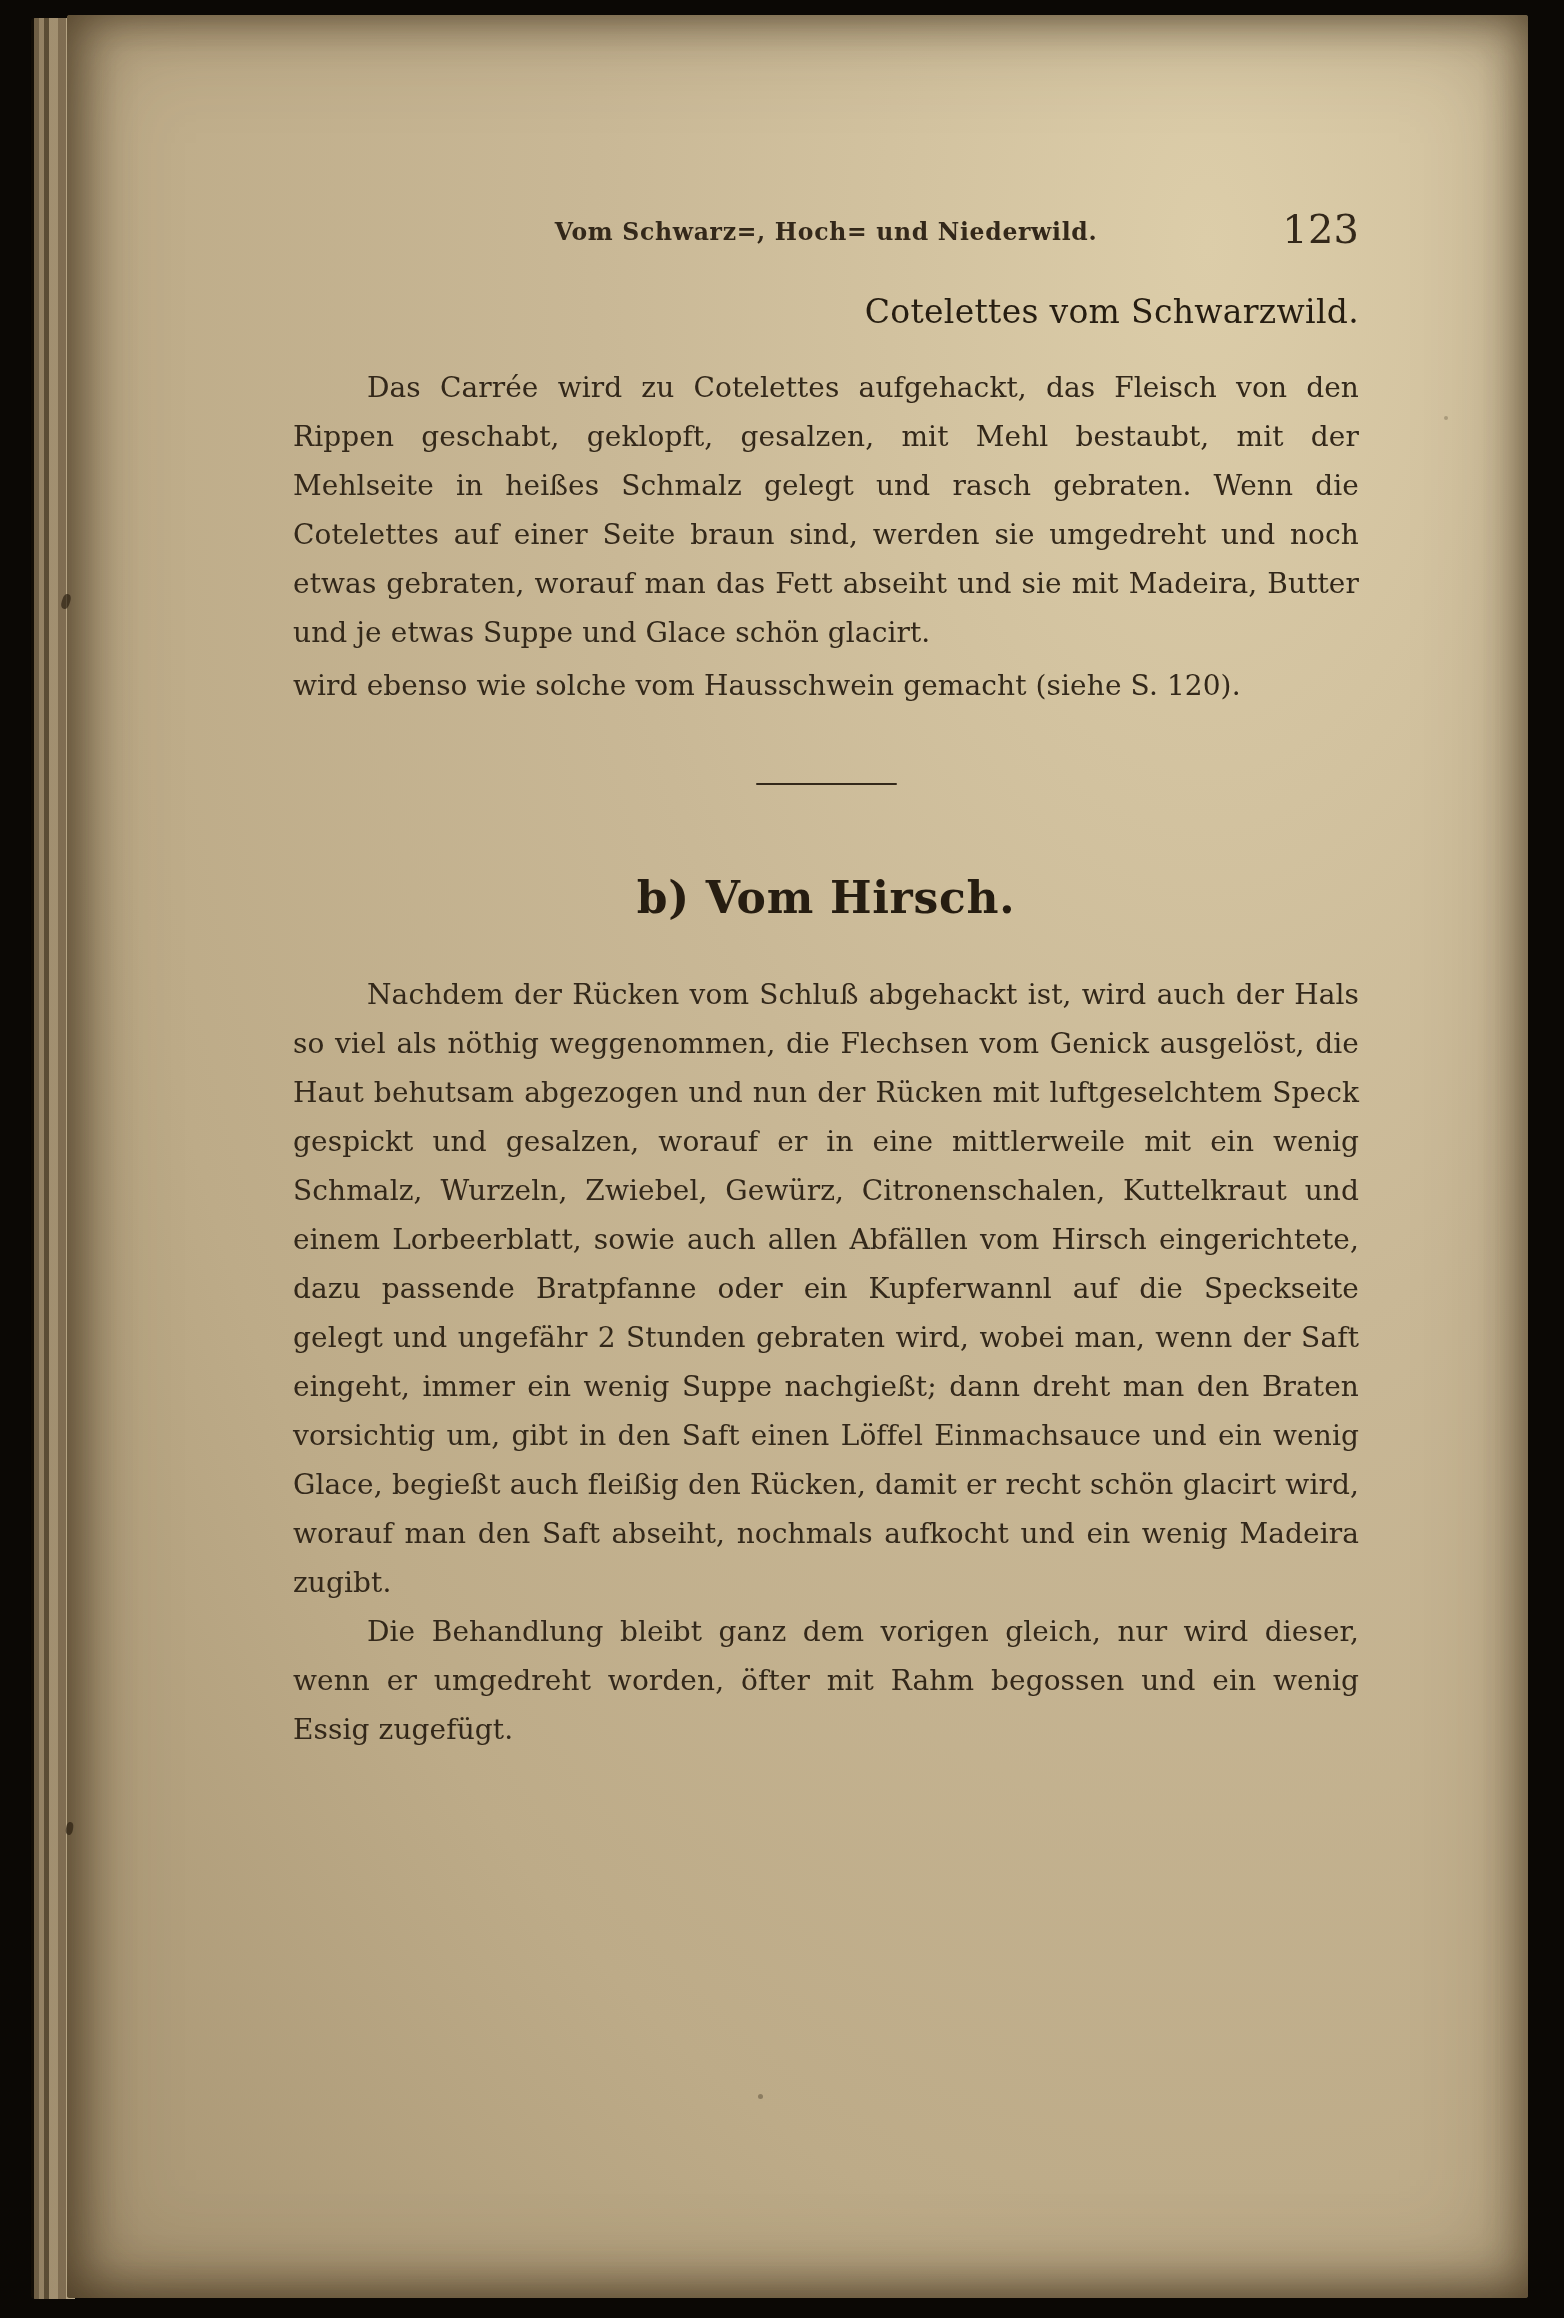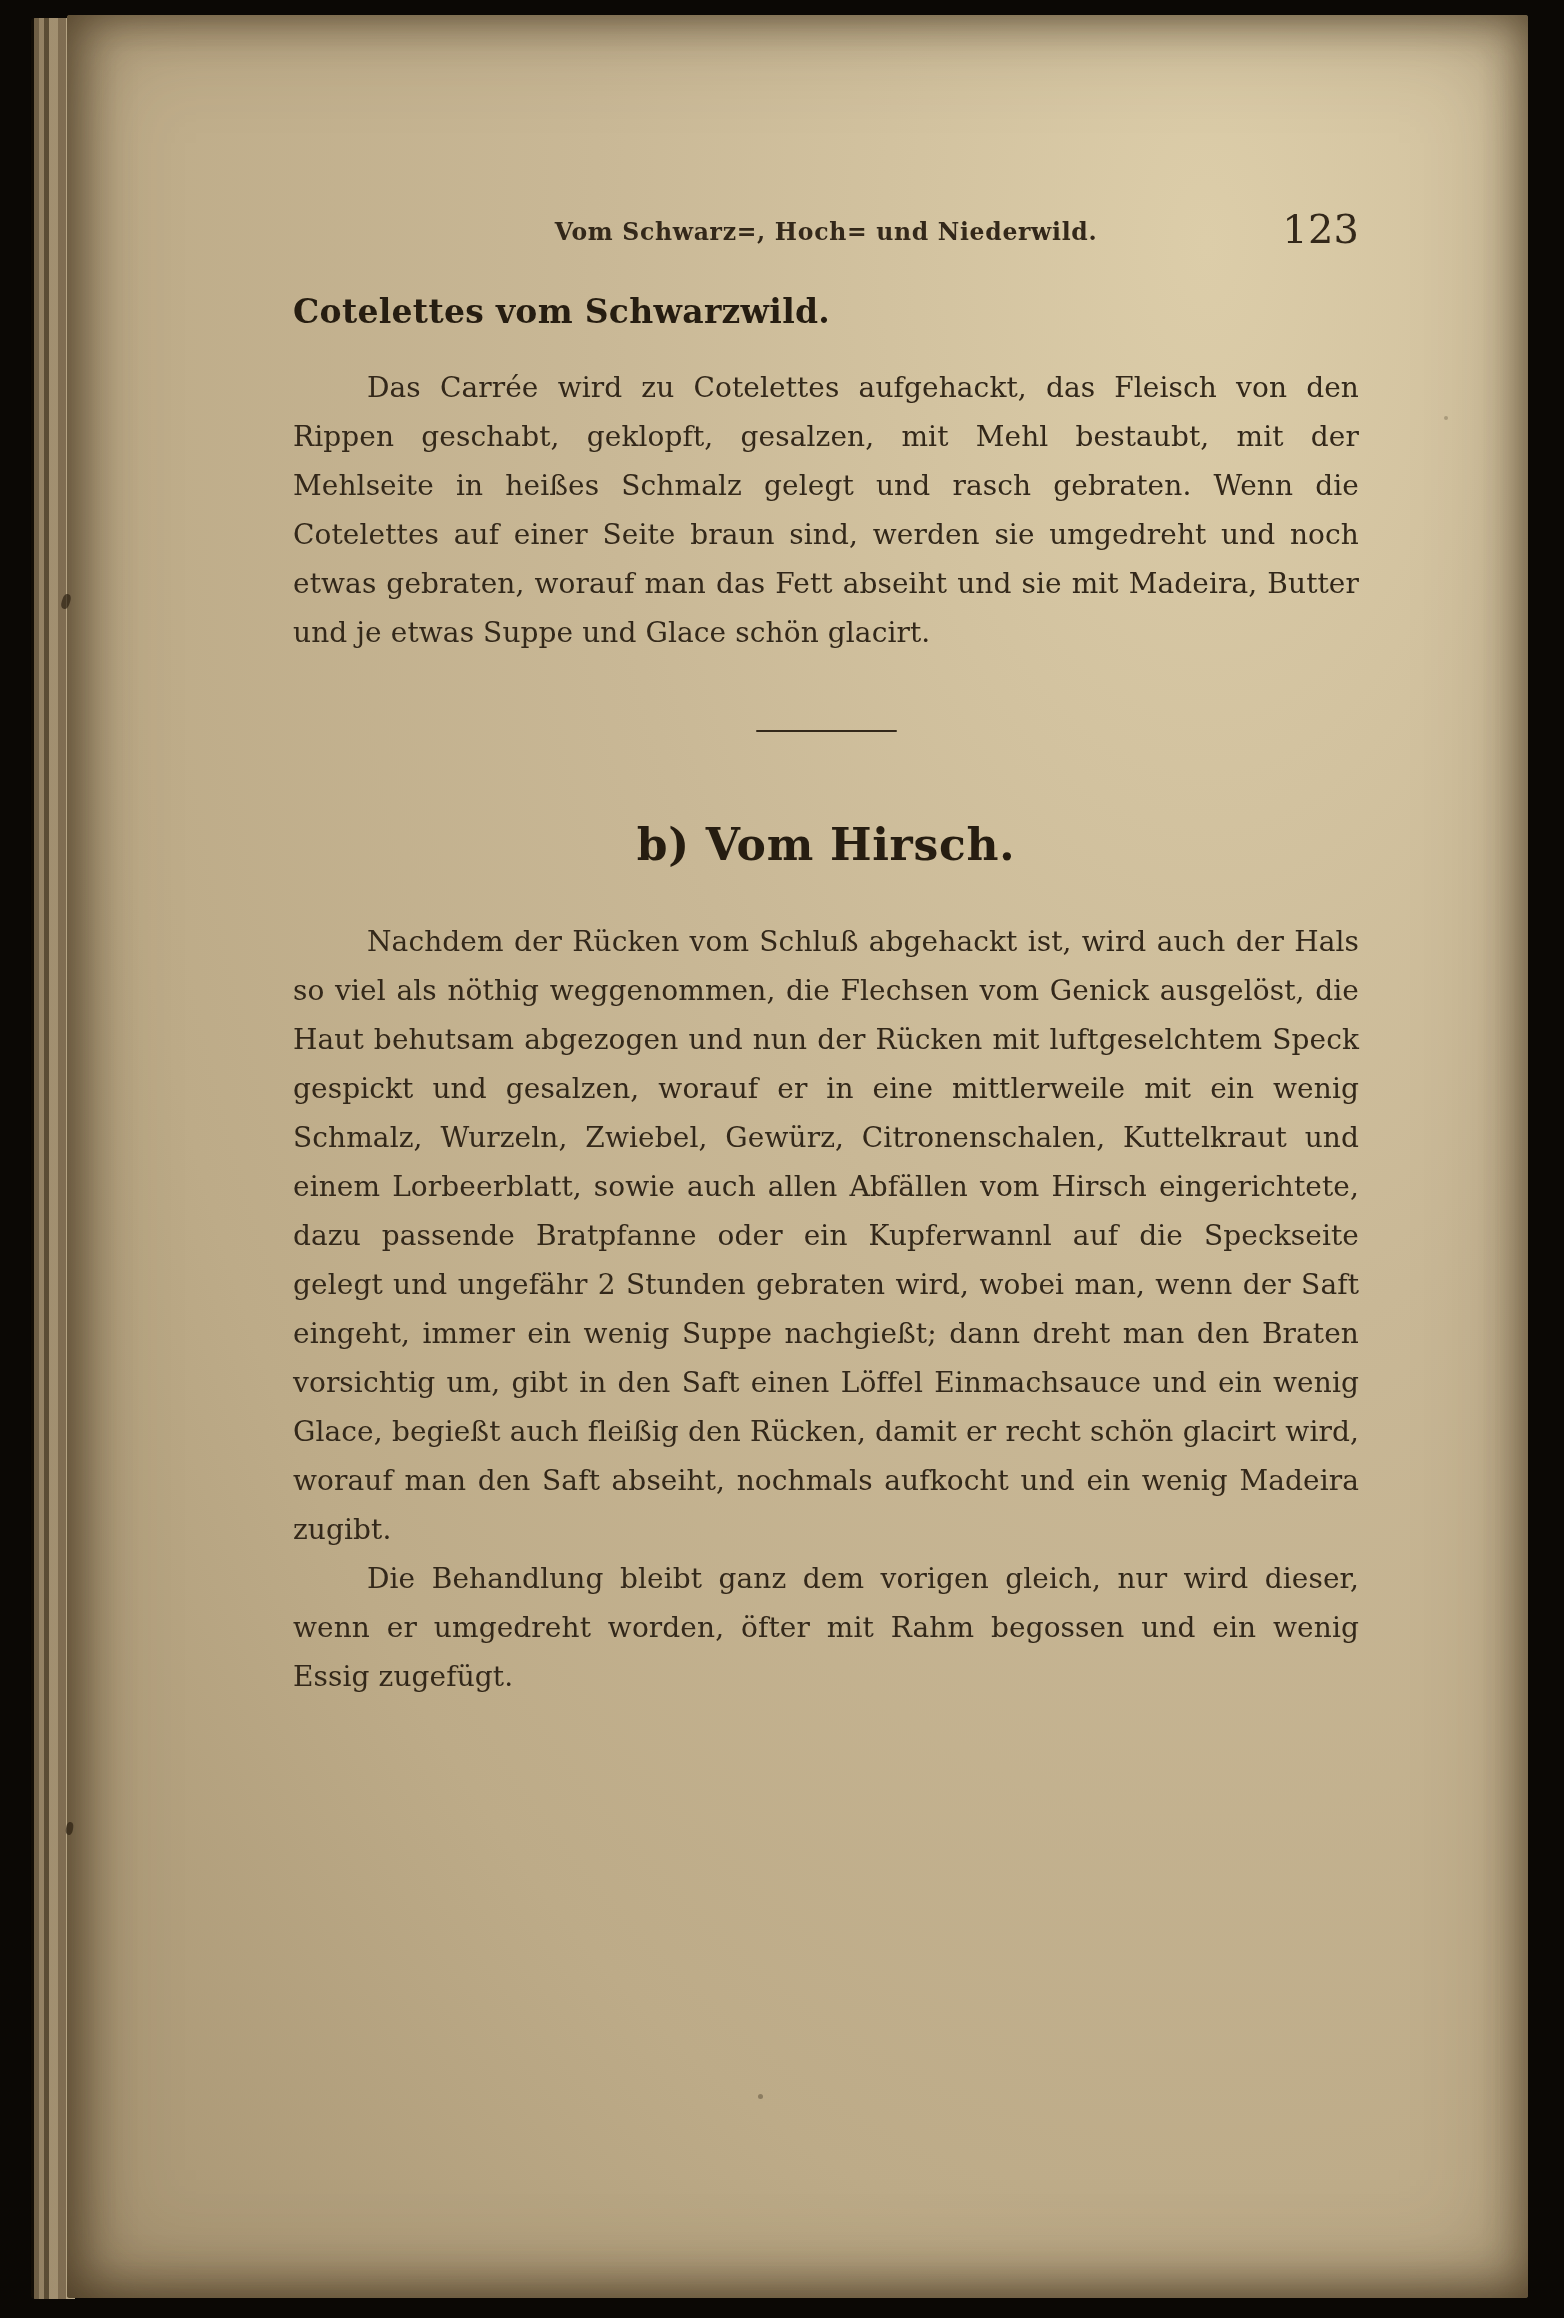--- a/index.html
+++ b/index.html
@@ -57,21 +57,21 @@
   }
   .rh-text{
     display:block;text-align:center;font-weight:bold;
     letter-spacing:0.7px;
   }
   .page-num{
     position:absolute;right:0;top:-2.7px;font-size:40px;font-weight:normal;
     font-family:"DejaVu Serif","Liberation Serif",serif;
   }
   h2.sec-title{
-    text-align:left;font-size:33px;font-weight:bold;color:var(--ink-dark);
+    text-align:right;font-size:33px;font-weight:normal;color:var(--ink-dark);
     margin:0 0 27px 0;letter-spacing:0.3px;
   }
   .para{
     text-align:justify;text-justify:inter-word;
     color:var(--ink);
   }
   .para.indent{text-indent:74px;}
   .single-line{margin-top:4px;}
   .mt-lg{margin-top:62px;}
   .divider{
@@ -102,20 +102,21 @@
       <header class="running-head">
         <span class="rh-text">Vom Schwarz=, Hoch= und Niederwild.</span>
         <span class="page-num">123</span>
       </header>
 
       <h2 class="sec-title">Cotelettes vom Schwarzwild.</h2>
 
       <p class="para indent">Das Carrée wird zu Cotelettes aufgehackt, das Fleisch von den Rippen geschabt, geklopft, gesalzen, mit Mehl bestaubt, mit der Mehlseite in heißes Schmalz gelegt und rasch gebraten. Wenn die Cotelettes auf einer Seite braun sind, werden sie umgedreht und noch etwas gebraten, worauf man das Fett abseiht und sie mit Madeira, Butter und je etwas Suppe und Glace schön glacirt.</p>
 
 
+      <p class="para single-line">wird ebenso wie solche vom Hausschwein gemacht (siehe S. 120).</p>
 
       <div class="divider"></div>
 
       <h1 class="chapter">b) Vom Hirsch.</h1>
 
 
       <p class="para indent">Nachdem der Rücken vom Schluß abgehackt ist, wird auch der Hals so viel als nöthig weggenommen, die Flechsen vom Genick ausgelöst, die Haut behutsam abgezogen und nun der Rücken mit luftgeselchtem Speck gespickt und gesalzen, worauf er in eine mittlerweile mit ein wenig Schmalz, Wurzeln, Zwiebel, Gewürz, Citronenschalen, Kuttelkraut und einem Lorbeerblatt, sowie auch allen Abfällen vom Hirsch eingerichtete, dazu passende Bratpfanne oder ein Kupferwannl auf die Speckseite gelegt und ungefähr 2 Stunden gebraten wird, wobei man, wenn der Saft eingeht, immer ein wenig Suppe nachgießt; dann dreht man den Braten vorsichtig um, gibt in den Saft einen Löffel Einmachsauce und ein wenig Glace, begießt auch fleißig den Rücken, damit er recht schön glacirt wird, worauf man den Saft abseiht, nochmals aufkocht und ein wenig Madeira zugibt.</p>
 
 
       <p class="para indent">Die Behandlung bleibt ganz dem vorigen gleich, nur wird dieser, wenn er umgedreht worden, öfter mit Rahm begossen und ein wenig Essig zugefügt.</p>

